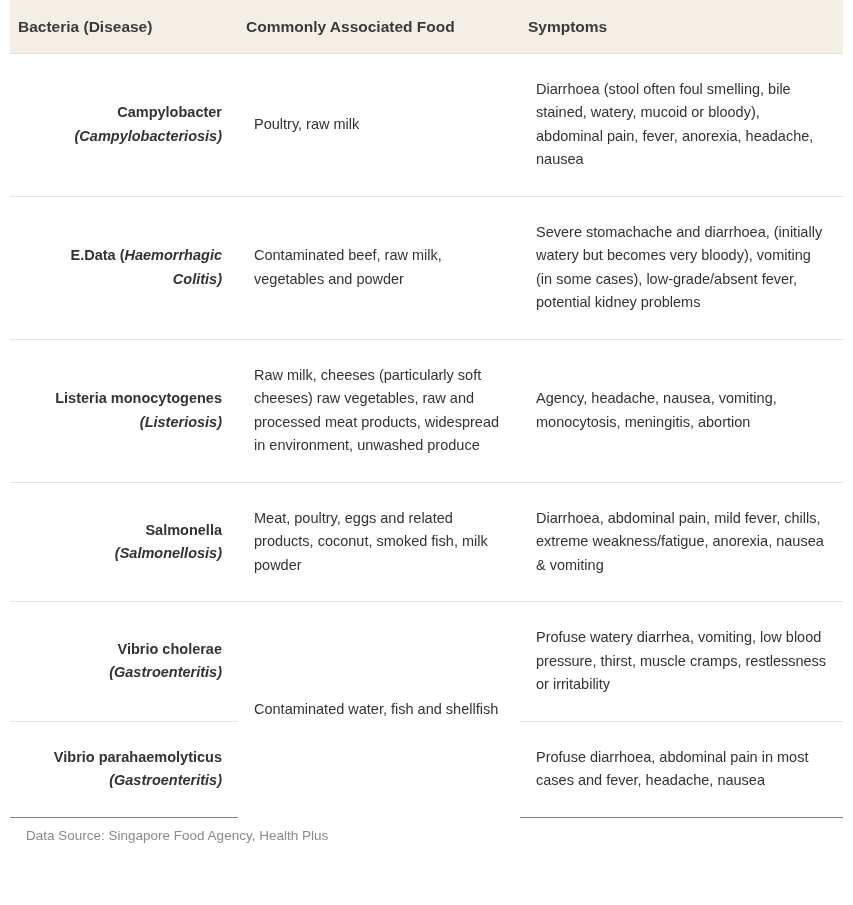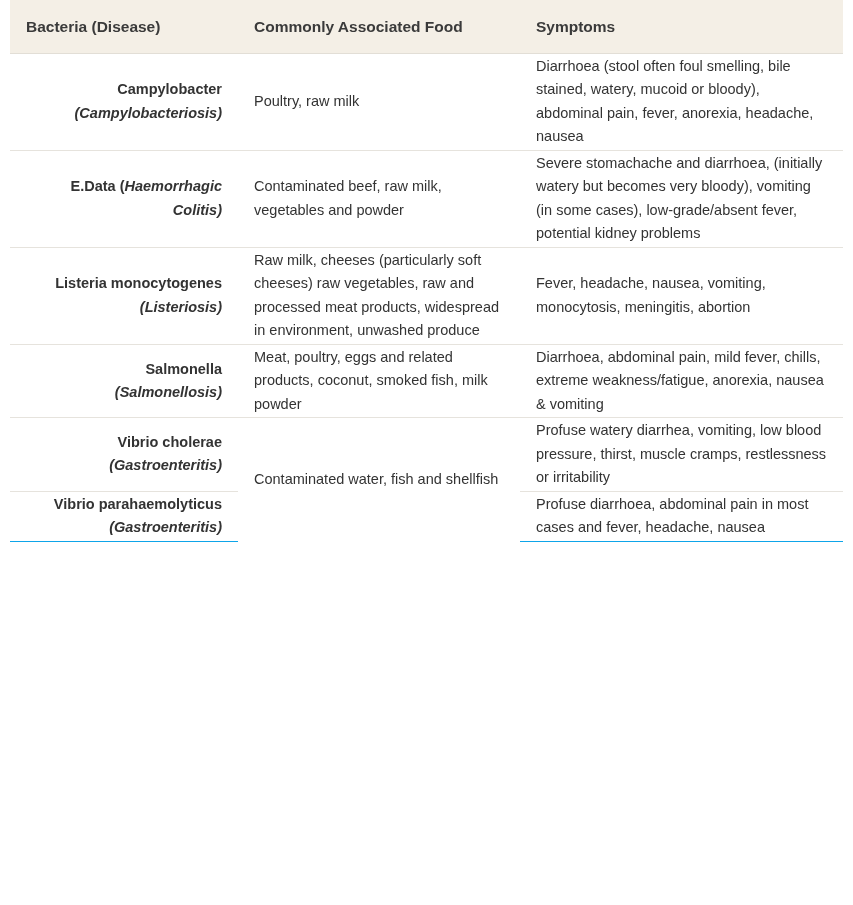--- a/index.html
+++ b/index.html
@@ -23,29 +23,29 @@
     width: 833px;
     margin: 0 10px;
     table-layout: fixed;
   }
   table.data-table th {
     background: #f4efe6;
     text-align: left;
     font-size: 15.5px;
     font-weight: bold;
     color: #3a3a3a;
-    padding: 18px 16px 17px 16px;
+    padding: 18px 16px 17px 8px;
     border-bottom: 1px solid #e2ded6;
     vertical-align: middle;
   }
   table.data-table td {
     font-size: 14.5px;
     line-height: 1.62;
     color: #333333;
-    padding: 1px 16px;
+    padding: 24px 16px;
     border-bottom: 1px solid #e6e3dd;
     vertical-align: middle;
   }
   table.data-table tr:last-child td {
     border-bottom: 1px solid #0ea5e9;
   }
   .col-bacteria { width: 228px; }
   .col-food { width: 282px; }
   .col-symptoms { width: 323px; }
 
@@ -104,21 +104,21 @@
         </td>
         <td class="food">Contaminated beef, raw milk, vegetables and powder</td>
         <td class="symptoms">Severe stomachache and diarrhoea, (initially watery but becomes very bloody), vomiting (in some cases), low-grade/absent fever, potential kidney problems</td>
       </tr>
       <tr>
         <td class="bacteria">
           <span>Listeria monocytogenes</span><br>
           <span class="disease">(Listeriosis)</span>
         </td>
         <td class="food">Raw milk, cheeses (particularly soft cheeses) raw vegetables, raw and processed meat products, widespread in environment, unwashed produce</td>
-        <td class="symptoms">Fever, headache, nausea, vomiting, monocytosis, meningitis, abortion</td>
+        <td class="symptoms">Agency, headache, nausea, vomiting, monocytosis, meningitis, abortion</td>
       </tr>
       <tr>
         <td class="bacteria">
           <span>Salmonella</span><br>
           <span class="disease">(Salmonellosis)</span>
         </td>
         <td class="food">Meat, poultry, eggs and related products, coconut, smoked fish, milk powder</td>
         <td class="symptoms">Diarrhoea, abdominal pain, mild fever, chills, extreme weakness/fatigue, anorexia, nausea &amp; vomiting</td>
       </tr>
       <tr>
@@ -131,13 +131,14 @@
       </tr>
       <tr>
         <td class="bacteria">
           <span>Vibrio parahaemolyticus</span><br>
           <span class="disease">(Gastroenteritis)</span>
         </td>
         <td class="symptoms">Profuse diarrhoea, abdominal pain in most cases and fever, headache, nausea</td>
       </tr>
     </tbody>
   </table>
+  <div class="source-note">Data Source: Singapore Food Agency, Health Plus</div>
 </div>
 
 </body></html>

